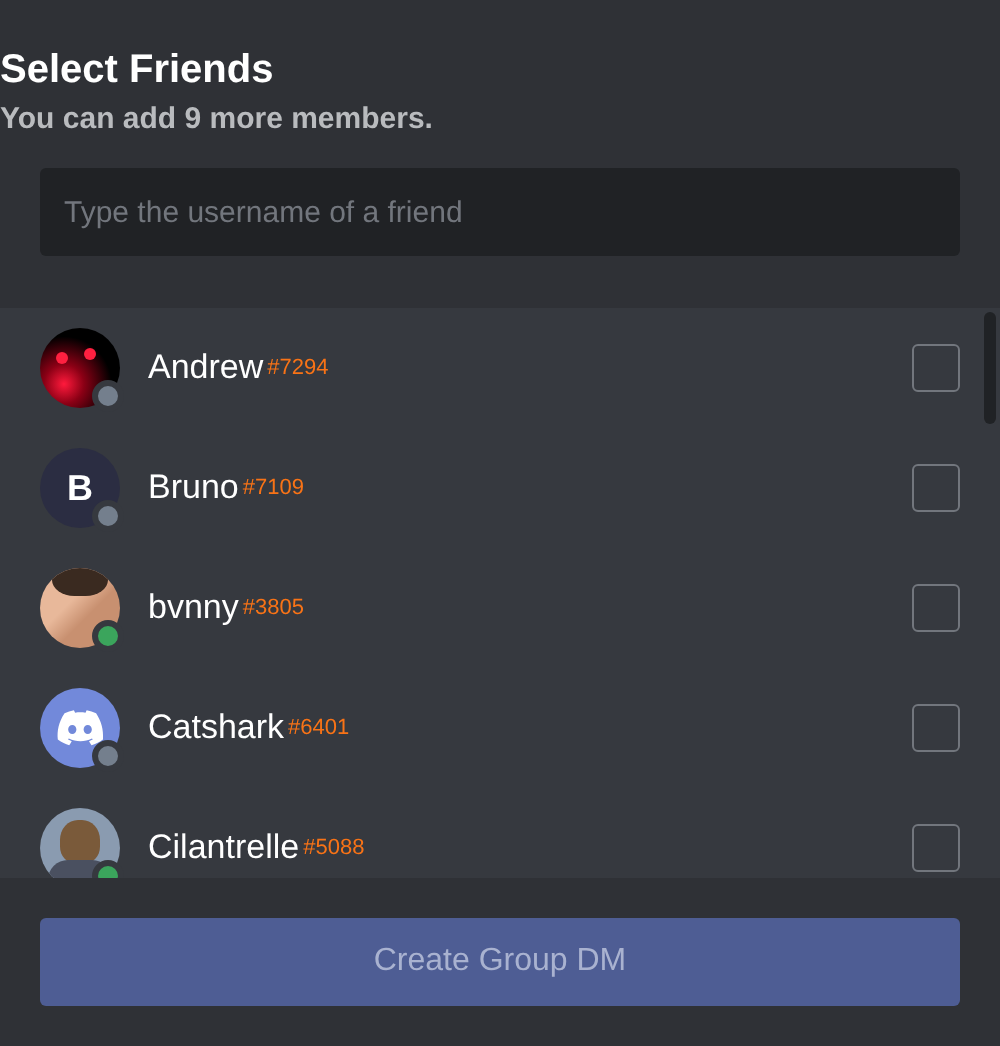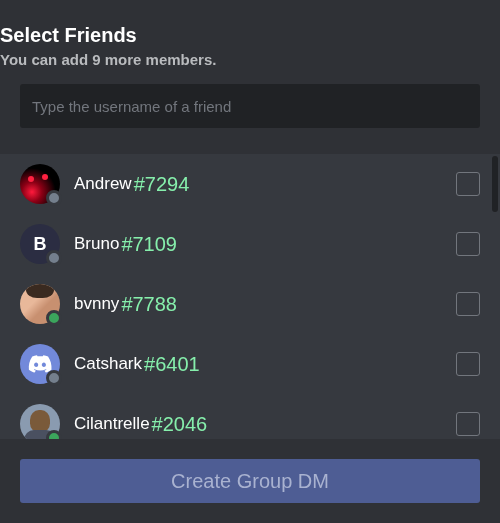--- a/index.html
+++ b/index.html
@@ -91,22 +91,22 @@
       display: flex;
       align-items: center;
       gap: 2px;
     }
     .friend-name {
       color: #ffffff;
       font-size: 17px;
       font-weight: 500;
     }
     .friend-tag {
-      color: #86efac;
-      font-size: 20px;
+      color: #f97316;
+      font-size: 11px;
       font-weight: 400;
     }
     .checkbox {
       width: 24px;
       height: 24px;
       border: 1.5px solid #72767d;
       border-radius: 3px;
       flex-shrink: 0;
     }
     .scrollbar {
@@ -126,21 +126,21 @@
       background: #2f3136;
       padding: 20px;
     }
     .create-btn {
       width: 100%;
       height: 44px;
       background: #4e5d94;
       border: none;
       border-radius: 3px;
       color: #a9b2d0;
-      font-size: 20px;
+      font-size: 16px;
       font-weight: 500;
       cursor: pointer;
     }
     
     .av-andrew {
       background: radial-gradient(circle at 30% 70%, #ff1a3c 0%, #8b0015 25%, #000 60%);
       position: relative;
       overflow: hidden;
     }
     .av-andrew::after{
@@ -239,21 +239,21 @@
     <div class="checkbox"></div>
   </div>
 
   <div class="friend-row">
     <div class="avatar-wrap">
       <div class="avatar av-bvnny"></div>
       <div class="status-dot status-online"></div>
     </div>
     <div class="friend-name-wrap">
       <span class="friend-name">bvnny</span>
-      <span class="friend-tag">#7788</span>
+      <span class="friend-tag">#3805</span>
     </div>
     <div class="checkbox"></div>
   </div>
 
   <div class="friend-row">
     <div class="avatar-wrap">
       <div class="avatar av-catshark">
         <svg class="discord-logo" viewBox="0 0 71 55">
           <path d="M60.1,4.9C55.6,2.8,50.7,1.3,45.7,0.4c-0.6,1.1-1.3,2.5-1.8,3.7c-5.3-0.8-10.6-0.8-15.9,0c-0.5-1.2-1.2-2.6-1.8-3.7 C21.3,1.3,16.4,2.8,11.9,4.9C2.8,18.5,0.3,31.8,1.6,44.9c6,4.4,11.8,7.1,17.5,8.9c1.4-1.9,2.7-4,3.8-6.1c-2.1-0.8-4.1-1.8-6-2.9 c0.5-0.4,1-0.8,1.5-1.2c11.5,5.3,24,5.3,35.4,0c0.5,0.4,1,0.8,1.5,1.2c-1.9,1.1-3.9,2.1-6,2.9c1.1,2.2,2.4,4.2,3.8,6.1 c5.7-1.8,11.5-4.5,17.5-8.9C71.7,29.7,67.8,16.5,60.1,4.9z M23.7,36.8c-3.4,0-6.3-3.2-6.3-7c0-3.9,2.8-7,6.3-7s6.3,3.2,6.3,7 C30,33.7,27.2,36.8,23.7,36.8z M47.3,36.8c-3.4,0-6.3-3.2-6.3-7c0-3.9,2.8-7,6.3-7c3.5,0,6.3,3.2,6.3,7 C53.6,33.7,50.8,36.8,47.3,36.8z"></path>
         </svg>
@@ -267,21 +267,21 @@
     <div class="checkbox"></div>
   </div>
 
   <div class="friend-row">
     <div class="avatar-wrap">
       <div class="avatar av-cilantrelle"></div>
       <div class="status-dot status-online"></div>
     </div>
     <div class="friend-name-wrap">
       <span class="friend-name">Cilantrelle</span>
-      <span class="friend-tag">#2046</span>
+      <span class="friend-tag">#5088</span>
     </div>
     <div class="checkbox"></div>
   </div>
 
 </div>
 
 <div class="footer">
   <button class="create-btn">Create Group DM</button>
 </div>
 

